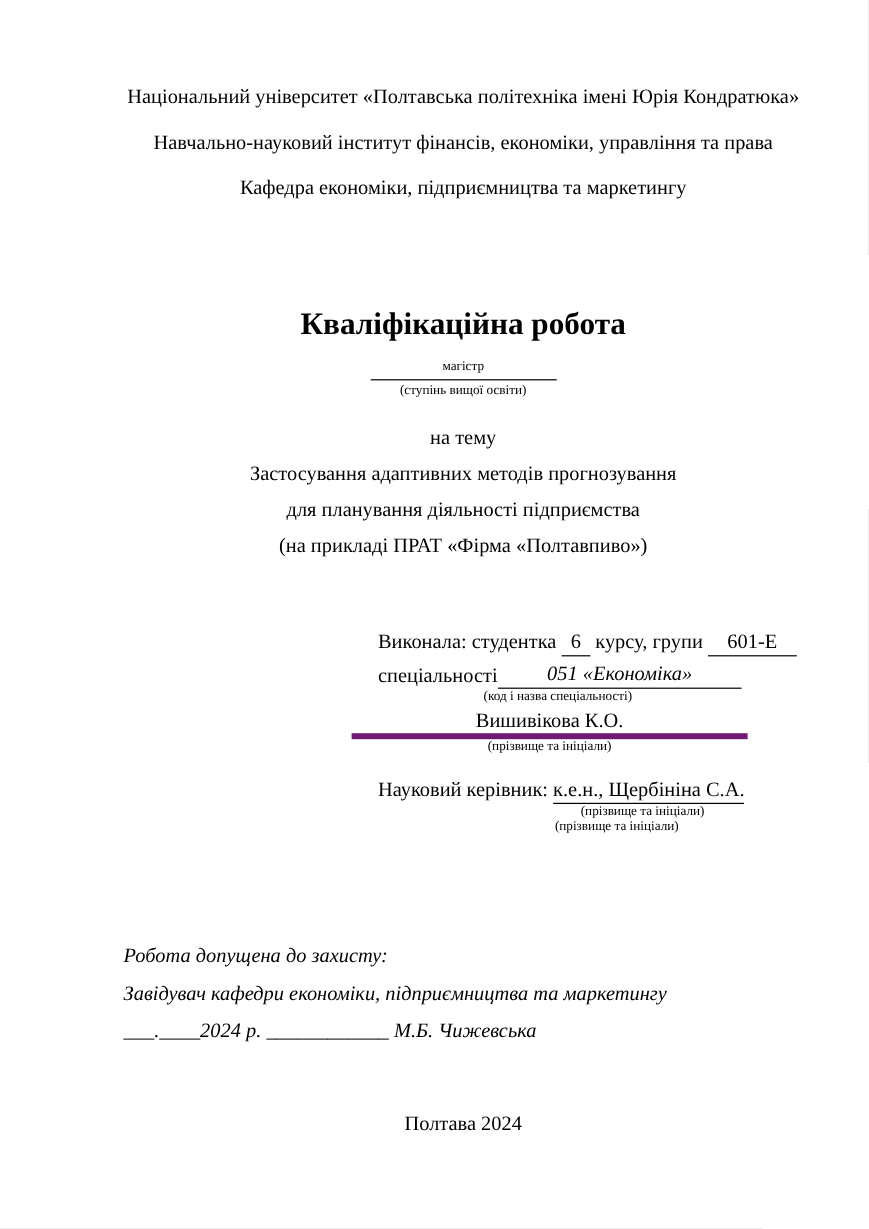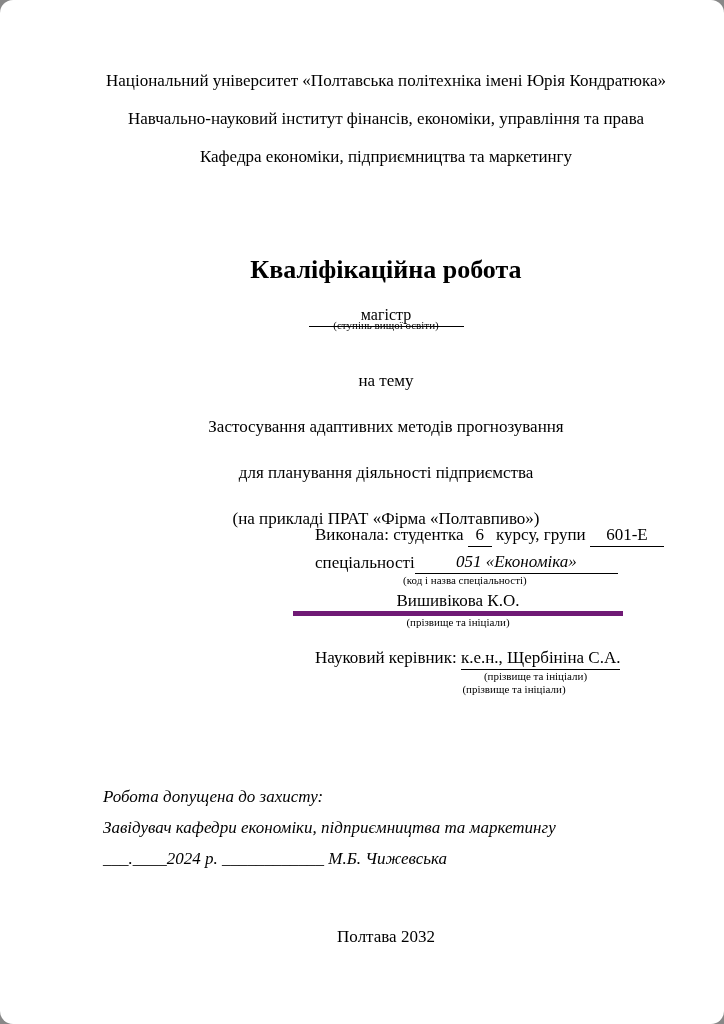--- a/index.html
+++ b/index.html
@@ -6,45 +6,44 @@
   body { background: #888; }
   .page {
     position: relative;
     width: 724px;
     height: 1024px;
     margin: 0 auto;
     background: #ffffff;
     color: #000000;
     font-family: "Liberation Serif", "DejaVu Serif", serif;
     overflow: hidden;
-    border-radius: 13px;
   }
   
   .centered {
     position: absolute;
     left: 100px;
     width: 572px;
     text-align: center;
   }
   .header-block { top: 62px; font-size: 17px; line-height: 38px; }
   .header-block p { margin: 0; }
 
   .work-title { top: 254px; font-size: 26px; font-weight: bold; line-height: 32px; }
 
-  .degree-row { top: 294px; font-size: 16px; line-height: 22px; margin-top: 10px; }
+  .degree-row { top: 294px; font-size: 11px; line-height: 22px; }
   .degree-box {
     display: inline-block;
     min-width: 155px;
     border-bottom: 1px solid #000;
     text-align: center;
   }
   .degree-hint { top: 319px; font-size: 11px; line-height: 13px; }
 
   .topic-block { top: 350px; font-size: 17px; line-height: 30px; }
-  .topic-block p { margin: 16px; }
+  .topic-block p { margin: 0; }
 
   .executor-block {
     position: absolute;
     left: 293px;
     top: 524px;
     width: 378px;
     font-size: 17px;
   }
   .x-line { line-height: 22px; margin: 0 0 0 22px; }
   .x-flex { display: flex; align-items: flex-end; }
@@ -145,15 +144,15 @@
     <div class="hint hint-reviewer">(прізвище та ініціали)</div>
 
   </div>
 
   <div class="admission-block">
     <p>Робота допущена до захисту:</p>
     <p>Завідувач кафедри економіки, підприємництва та маркетингу</p>
     <p>___.____2024 р. ____________ М.Б. Чижевська</p>
   </div>
 
-  <div class="centered footer-city">Полтава 2032</div>
+  <div class="centered footer-city">Полтава 2024</div>
 
 </div>
 
 </body></html>

